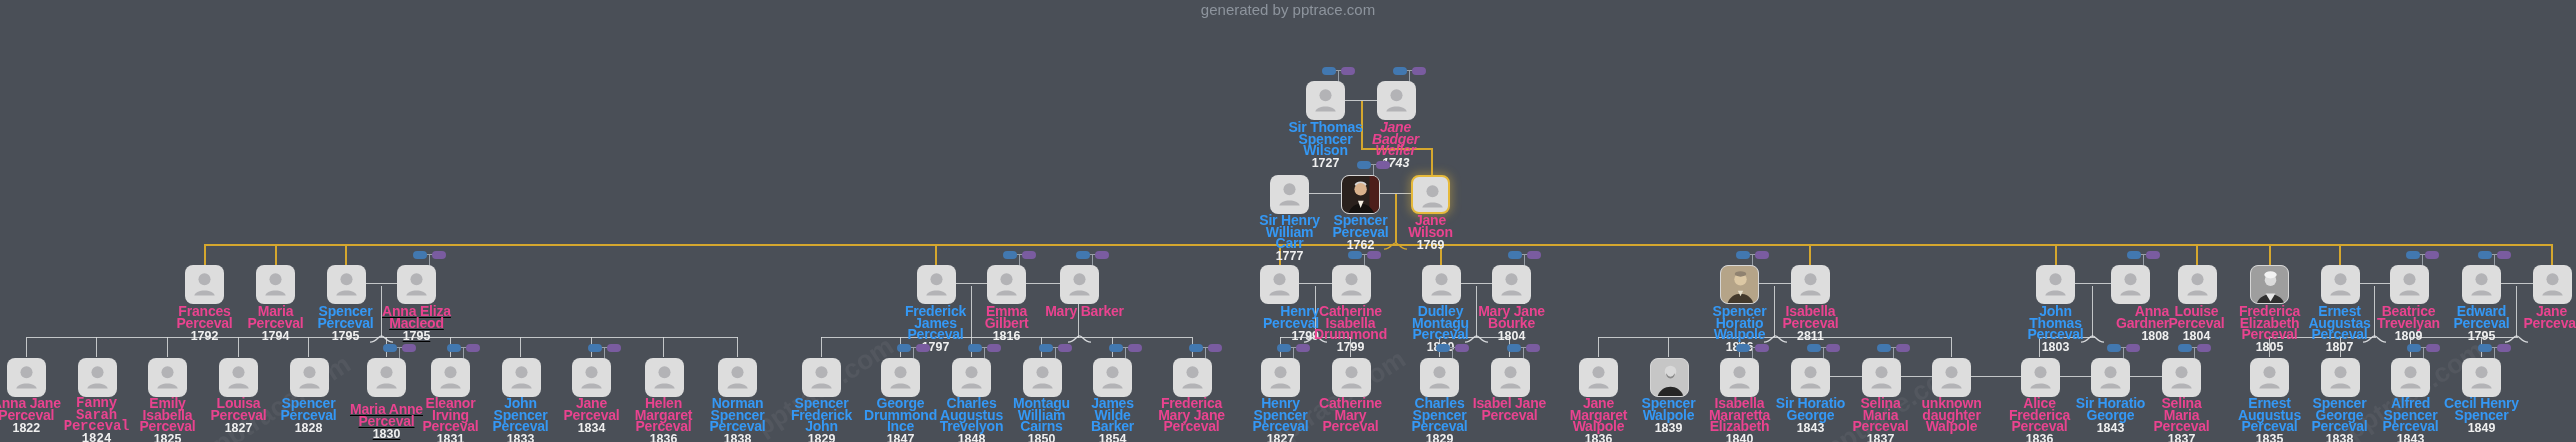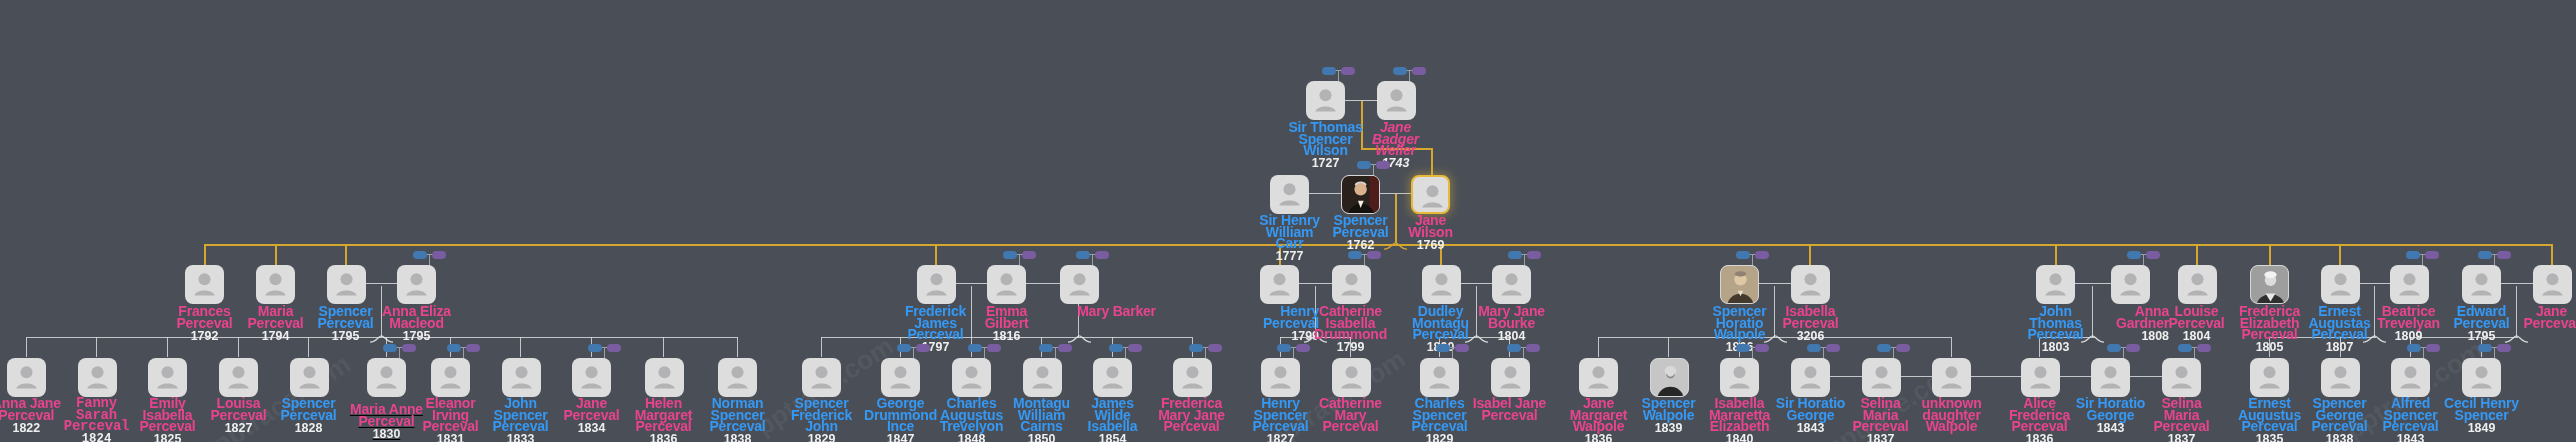--- a/index.html
+++ b/index.html
@@ -243,21 +243,21 @@
       <div class="chips" style="left: 413px; top: 251px;">
         <span class="t"></span>
       <span class="c"></span>
       <span class="b"></span>
       <span class="p"></span>
       </div>
       <div class="pbox" style="left: 397px; top: 265px;"><svg width="39" height="39" viewBox="0 0 44 44">
     <circle cx="22" cy="16" r="6.8" fill="#b3b3b6"></circle>
     <path d="M10.5 34.5 C12.5 27 31.5 27 33.5 34.5 Z" fill="#b3b3b6"></path>
         </svg></div>
-      <div class="plabel" style="left: 377px; top: 306px;">
+      <div class="plabel" style="left: 377px; top: 306px; text-decoration: underline;">
         <div class="pname f">Anna Eliza Macleod</div>
         <div class="pyear">1795</div>
       </div>
       <div class="pbox" style="left: 917px; top: 265px;"><svg width="39" height="39" viewBox="0 0 44 44">
     <circle cx="22" cy="16" r="6.8" fill="#b3b3b6"></circle>
     <path d="M10.5 34.5 C12.5 27 31.5 27 33.5 34.5 Z" fill="#b3b3b6"></path>
         </svg></div>
       <div class="plabel" style="left: 896px; top: 306px;">
         <div class="pname m">Frederick James Perceval</div>
         <div class="pyear">1797</div>
@@ -279,21 +279,21 @@
       <div class="chips" style="left: 1076px; top: 251px;">
         <span class="t"></span>
       <span class="c"></span>
       <span class="b"></span>
       <span class="p"></span>
       </div>
       <div class="pbox" style="left: 1060px; top: 265px;"><svg width="39" height="39" viewBox="0 0 44 44">
     <circle cx="22" cy="16" r="6.8" fill="#b3b3b6"></circle>
     <path d="M10.5 34.5 C12.5 27 31.5 27 33.5 34.5 Z" fill="#b3b3b6"></path>
         </svg></div>
-      <div class="plabel" style="left: 1077px; top: 306px;">
+      <div class="plabel" style="left: 1045px; top: 306px;">
         <div class="pname f">Mary Barker</div>
       </div>
       <div class="pbox" style="left: 1260px; top: 265px;"><svg width="39" height="39" viewBox="0 0 44 44">
     <circle cx="22" cy="16" r="6.8" fill="#b3b3b6"></circle>
     <path d="M10.5 34.5 C12.5 27 31.5 27 33.5 34.5 Z" fill="#b3b3b6"></path>
         </svg></div>
       <div class="plabel" style="left: 1240px; top: 306px; text-align: right;">
         <div class="pname m">Henry Perceval</div>
         <div class="pyear">1799</div>
       </div>
@@ -349,21 +349,21 @@
       <div class="plabel" style="left: 1700px; top: 306px;">
         <div class="pname m">Spencer Horatio Walpole</div>
         <div class="pyear">1806</div>
       </div>
       <div class="pbox" style="left: 1791px; top: 265px;"><svg width="39" height="39" viewBox="0 0 44 44">
     <circle cx="22" cy="16" r="6.8" fill="#b3b3b6"></circle>
     <path d="M10.5 34.5 C12.5 27 31.5 27 33.5 34.5 Z" fill="#b3b3b6"></path>
         </svg></div>
       <div class="plabel" style="left: 1771px; top: 306px;">
         <div class="pname f">Isabella Perceval</div>
-        <div class="pyear">3206</div>
+        <div class="pyear">2811</div>
       </div>
       <div class="pbox" style="left: 2036px; top: 265px;"><svg width="39" height="39" viewBox="0 0 44 44">
     <circle cx="22" cy="16" r="6.8" fill="#b3b3b6"></circle>
     <path d="M10.5 34.5 C12.5 27 31.5 27 33.5 34.5 Z" fill="#b3b3b6"></path>
         </svg></div>
       <div class="plabel" style="left: 2016px; top: 306px;">
         <div class="pname m">John Thomas Perceval</div>
         <div class="pyear">1803</div>
       </div>
       <div class="chips" style="left: 2127px; top: 251px;">
@@ -602,21 +602,21 @@
         <span class="t"></span>
       <span class="c"></span>
       <span class="b"></span>
       <span class="p"></span>
       </div>
       <div class="pbox" style="left: 1093px; top: 358px;"><svg width="39" height="39" viewBox="0 0 44 44">
     <circle cx="22" cy="16" r="6.8" fill="#b3b3b6"></circle>
     <path d="M10.5 34.5 C12.5 27 31.5 27 33.5 34.5 Z" fill="#b3b3b6"></path>
         </svg></div>
       <div class="plabel" style="left: 1073px; top: 398px;">
-        <div class="pname m">James Wilde Isabella</div>
+        <div class="pname m">James Wilde Barker</div>
         <div class="pyear">1854</div>
       </div>
       <div class="chips" style="left: 1189px; top: 344px;">
         <span class="t"></span>
       <span class="c"></span>
       <span class="b"></span>
       <span class="p"></span>
       </div>
       <div class="pbox" style="left: 1173px; top: 358px;"><svg width="39" height="39" viewBox="0 0 44 44">
     <circle cx="22" cy="16" r="6.8" fill="#b3b3b6"></circle>
@@ -815,15 +815,16 @@
       <div class="pbox" style="left: 2462px; top: 358px;"><svg width="39" height="39" viewBox="0 0 44 44">
     <circle cx="22" cy="16" r="6.8" fill="#b3b3b6"></circle>
     <path d="M10.5 34.5 C12.5 27 31.5 27 33.5 34.5 Z" fill="#b3b3b6"></path>
         </svg></div>
       <div class="plabel" style="left: 2442px; top: 398px;">
         <div class="pname m">Cecil Henry Spencer</div>
         <div class="pyear">1849</div>
       </div>
     </div>
   <div class="hdr">
+    <h2>generated by pptrace.com</h2>
   </div>
 </div>
 
 
 </body></html>

